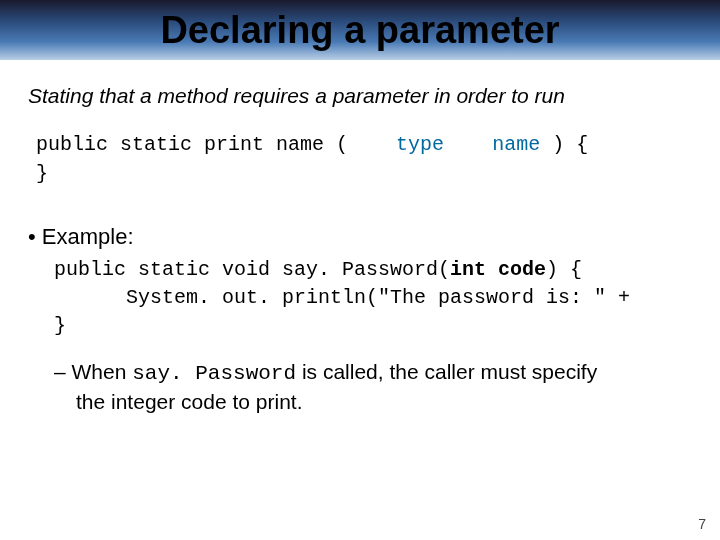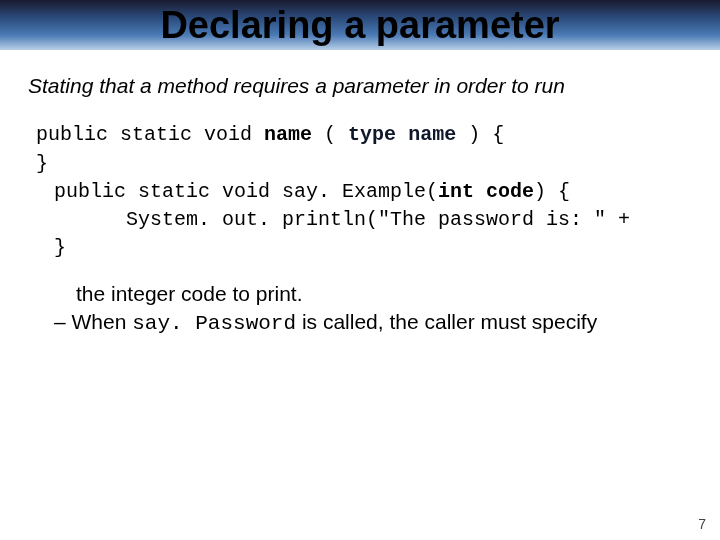--- a/index.html
+++ b/index.html
@@ -8,21 +8,21 @@
     width: 720px;
     height: 540px;
     background: #ffffff;
     font-family: Arial, Helvetica, sans-serif;
     color: #000;
     position: relative;
     overflow: hidden;
   }
   .title-bar {
     width: 100%;
-    height: 50px;
+    height: 60px;
     background: linear-gradient(to bottom, #1a1a2e 0%, #2a4a7a 35%, #4a7ab5 70%, #b8cfe6 100%);
     display: flex;
     align-items: center;
     justify-content: center;
   }
   .title-text {
     font-size: 38px;
     font-weight: bold;
     color: #000000;
     font-family: Verdana, Arial, sans-serif;
@@ -35,24 +35,25 @@
     font-size: 21px;
     margin: 10px 0 22px 0;
   }
   .code-block {
     font-family: "Courier New", Courier, monospace;
     font-size: 20px;
     line-height: 1.45;
     margin-left: 8px;
   }
   .code-block .kw-name {
-    font-weight: bold;
+    font-weight: normal;
   }
   .blue {
-    color: #0f172a;
+    color: #0369a1;
+    margin-left: 36px;
   }
   .stmt {
     font-weight: bold;
     font-style: italic;
     font-family: Arial, Helvetica, sans-serif;
   }
   .semicolon {
     font-family: "Courier New", Courier, monospace;
     font-style: italic;
   }
@@ -95,36 +96,37 @@
 <div class="title-bar">
   <div class="title-text">Declaring a parameter</div>
 </div>
 
 <div class="content">
 
   <div class="subtitle">Stating that a method requires a parameter in order to run</div>
 
   <div class="code-block">
     <div>
-      <span>public static void </span><span class="kw-name">name</span><span> </span><span>(</span><span> </span><span class="kw-name blue">type</span><span> </span><span class="kw-name blue">name</span><span> </span><span>)</span><span> </span><span>{</span>
+      <span>public static print </span><span class="kw-name">name</span><span> </span><span>(</span><span> </span><span class="kw-name blue">type</span><span> </span><span class="kw-name blue">name</span><span> </span><span>)</span><span> </span><span>{</span>
     </div>
     <div>}</div>
   </div>
 
+  <div class="bullet-row">• Example:</div>
 
   <div class="example-code">
     <div>
-      <span>public static void say. Example(</span><span class="bold">int code</span><span>) {</span>
+      <span>public static void say. Password(</span><span class="bold">int code</span><span>) {</span>
     </div>
     <div style="padding-left:72px">System. out. println("The password is: " +</div>
     <div>}</div>
   </div>
 
   <div class="dash-note">
-    <div style="padding-left:22px">the integer code to print.</div>
     <div>
       <span>– </span><span>When </span><span class="mono-inline">say. Password</span><span> is called, the caller must specify</span>
     </div>
+    <div style="padding-left:22px">the integer code to print.</div>
   </div>
 
 </div>
 
 <div class="page-num">7</div>
 
 </body></html>

